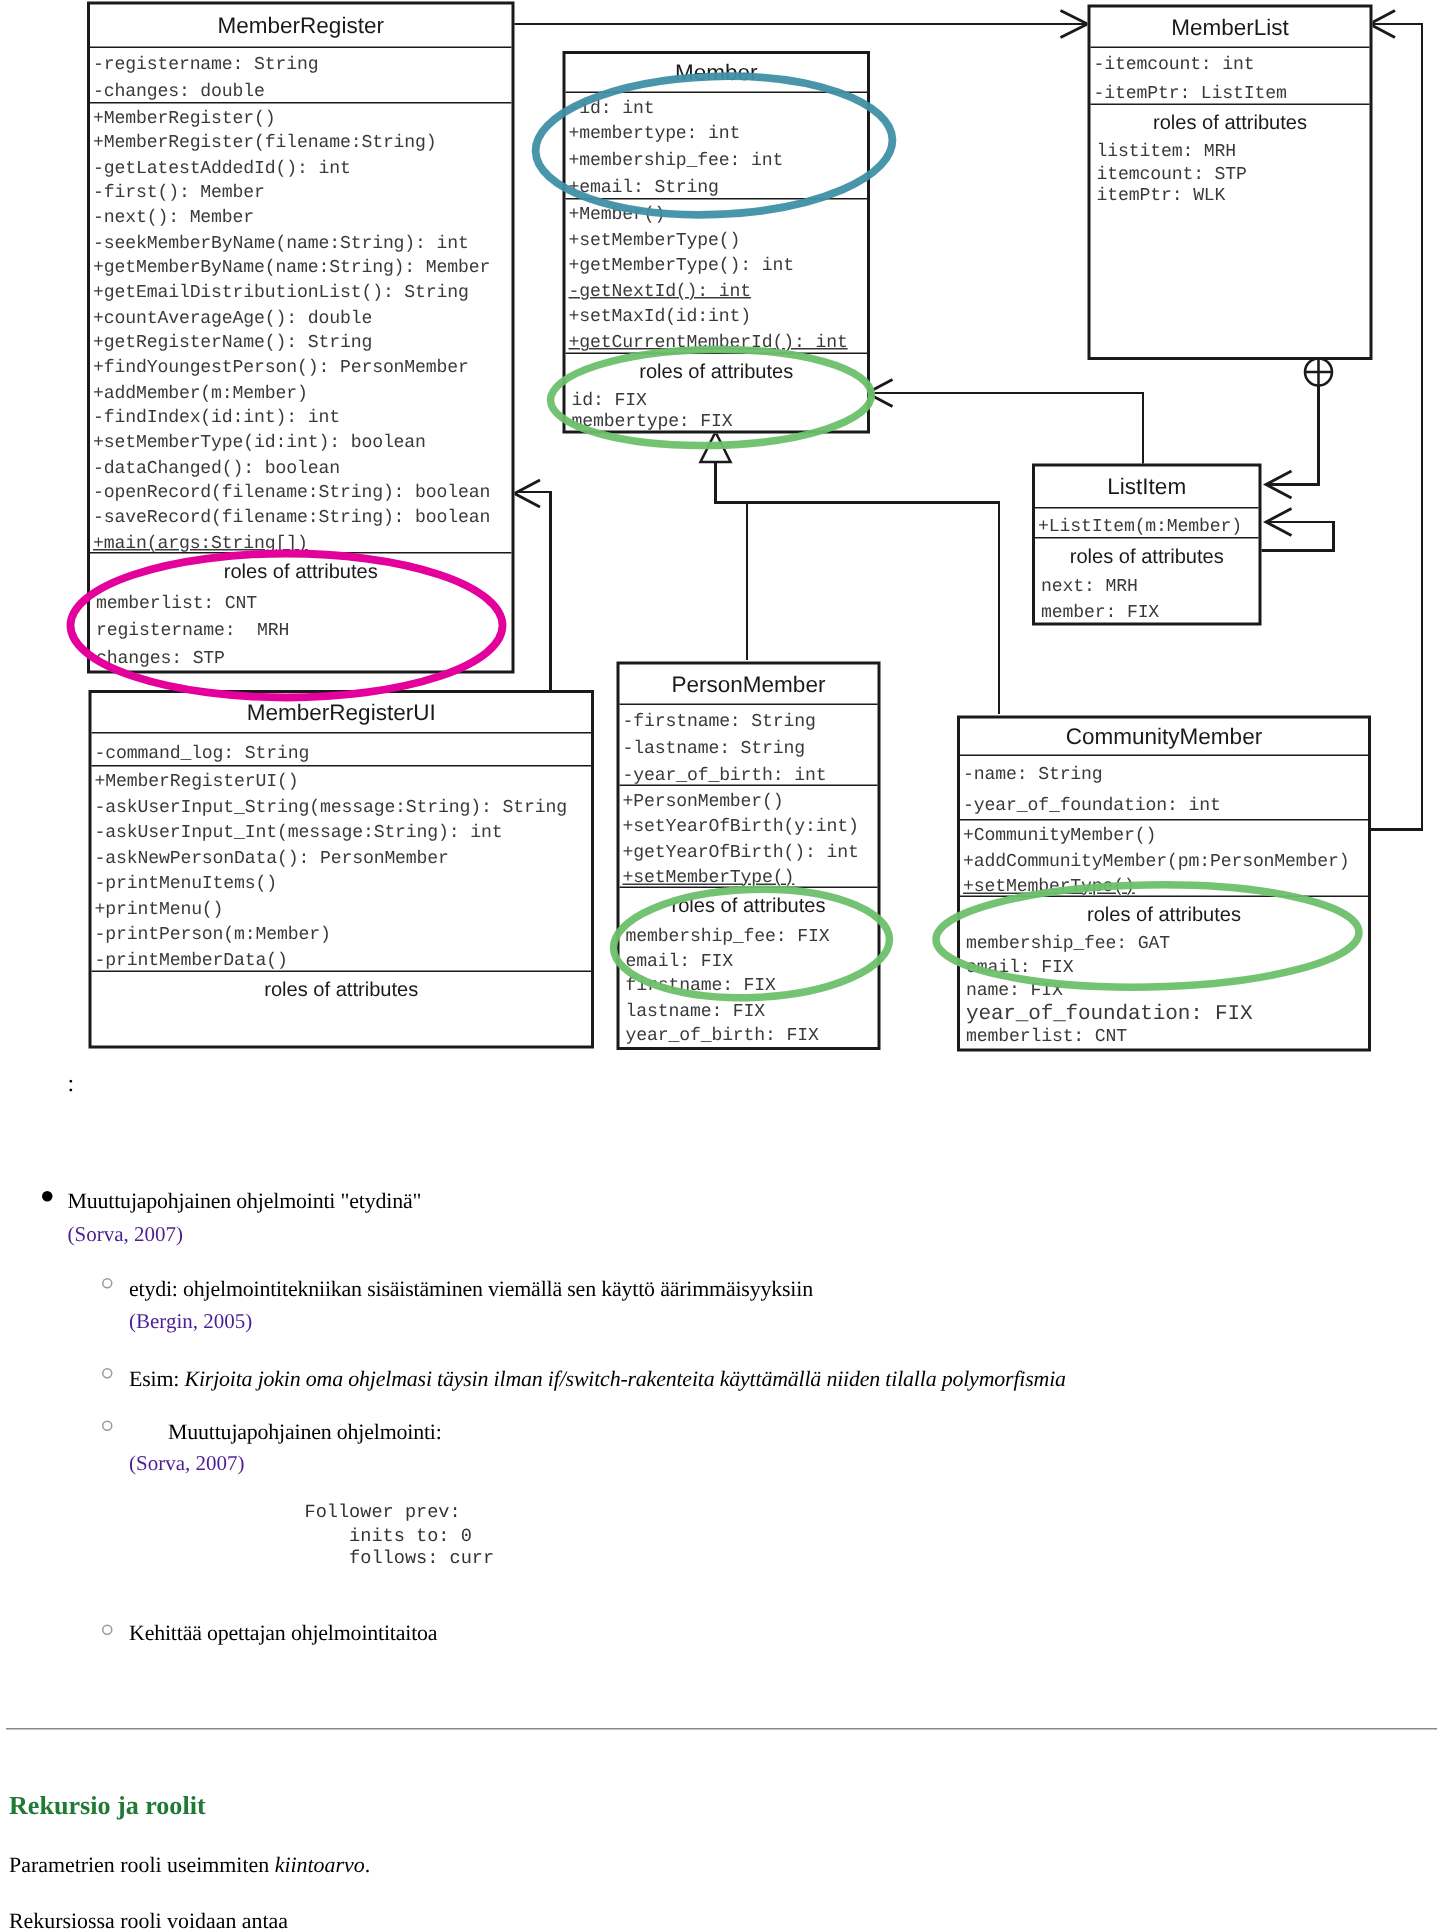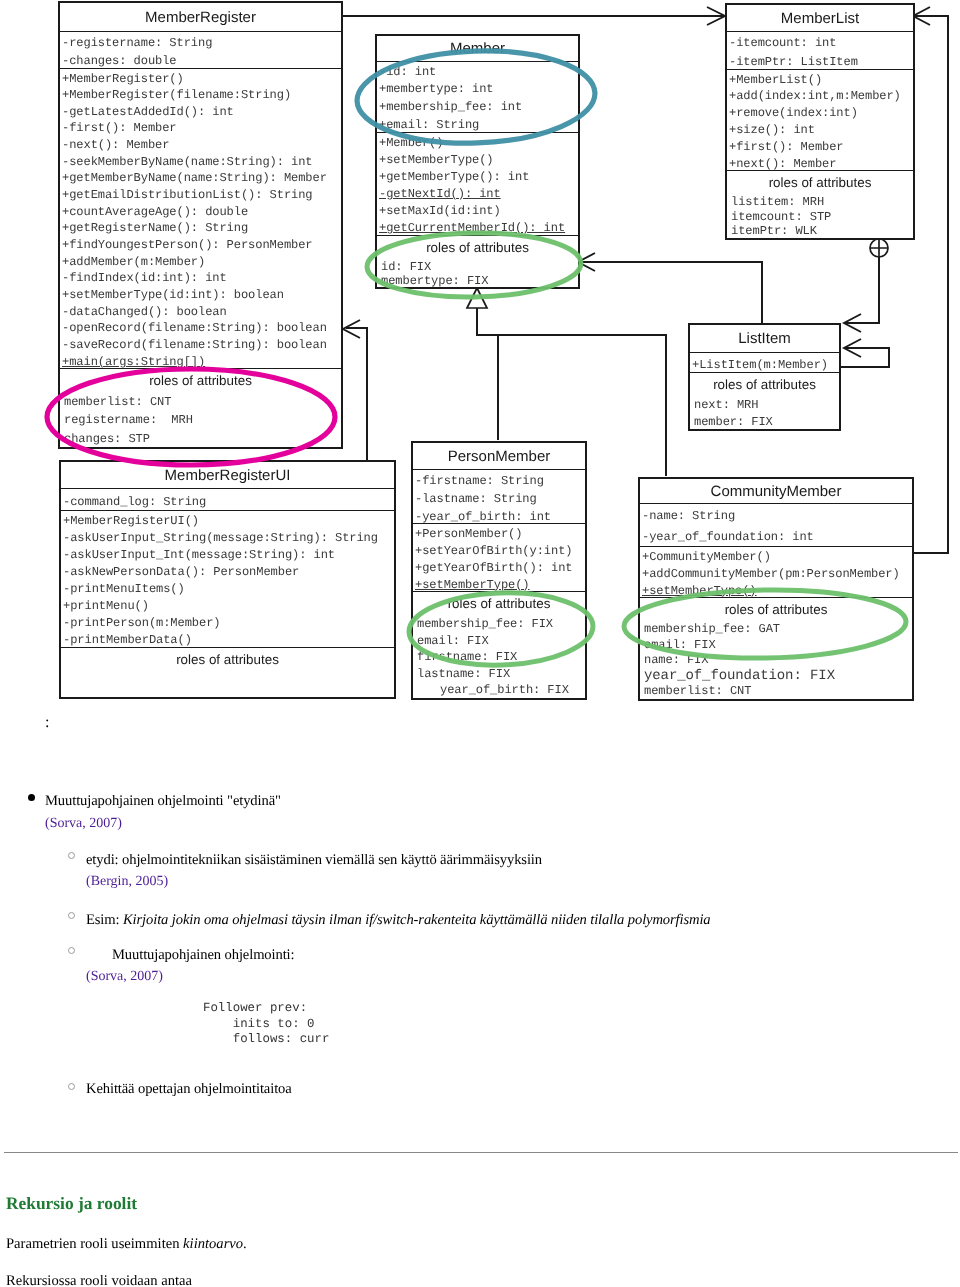--- a/index.html
+++ b/index.html
@@ -130,36 +130,28 @@
         <div class="row" style="height: 14px; line-height: 14px; padding-left: 4px; font-size: 12.1px;">id: FIX</div>
         <div class="row" style="height: 14px; line-height: 14px; padding-left: 4px; font-size: 12.1px;">membertype: FIX</div>
       </div>
     </div>
     <div class="umlbox" style="left: 725px; top: 3px; width: 190px; height: 237px;">
       <div class="sec cls-title" style="height: 26px; font-size: 15px;">MemberList</div>
       <div class="sec" style="height: 38px; overflow: hidden; padding-top: 1.5px;">
         <div class="row" style="height: 19px; line-height: 19px; font-size: 12.1px;">-itemcount: int</div>
         <div class="row" style="height: 19px; line-height: 19px; font-size: 12.1px;">-itemPtr: ListItem</div>
       </div>
-      <div class="sec" style="height: 101px; overflow: hidden; padding-top: 1.5px;">
-        <div class="row" style="height: 16.8333px; line-height: 16.8333px; font-size: 12.1px;">+MemberList()</div>
-        <div class="row" style="height: 16.8333px; line-height: 16.8333px; font-size: 12.1px;">+add(index:int,m:Member)</div>
-        <div class="row" style="height: 16.8333px; line-height: 16.8333px; font-size: 12.1px;">+remove(index:int)</div>
-        <div class="row" style="height: 16.8333px; line-height: 16.8333px; font-size: 12.1px;">+size(): int</div>
-        <div class="row" style="height: 16.8333px; line-height: 16.8333px; font-size: 12.1px;">+first(): Member</div>
-        <div class="row" style="height: 16.8333px; line-height: 16.8333px; font-size: 12.1px;">+next(): Member</div>
-      </div>
       <div class="sec" style="height: 68px; overflow: hidden;">
         <div class="roles-hdr" style="font-size: 13.4px; height: 24px; line-height: 24px;">roles of attributes</div>
         <div class="row" style="height: 14.6667px; line-height: 14.6667px; padding-left: 4px; font-size: 12.1px;">listitem: MRH</div>
         <div class="row" style="height: 14.6667px; line-height: 14.6667px; padding-left: 4px; font-size: 12.1px;">itemcount: STP</div>
         <div class="row" style="height: 14.6667px; line-height: 14.6667px; padding-left: 4px; font-size: 12.1px;">itemPtr: WLK</div>
       </div>
     </div>
-    <div class="umlbox" style="left: 688px; top: 323px; width: 153px; height: 108px;">
+    <div class="umlbox" style="left: 688px; top: 309px; width: 153px; height: 108px;">
       <div class="sec cls-title" style="height: 27px; font-size: 15px;">ListItem</div>
       <div class="sec" style="height: 20px; overflow: hidden; padding-top: 1.5px;">
         <div class="row" style="height: 20px; line-height: 20px; font-size: 12.1px;">+ListItem(m:Member)</div>
       </div>
       <div class="sec" style="height: 57px; overflow: hidden;">
         <div class="roles-hdr" style="font-size: 13.4px; height: 24px; line-height: 24px;">roles of attributes</div>
         <div class="row" style="height: 16.5px; line-height: 16.5px; padding-left: 4px; font-size: 12.1px;">next: MRH</div>
         <div class="row" style="height: 16.5px; line-height: 16.5px; padding-left: 4px; font-size: 12.1px;">member: FIX</div>
       </div>
     </div>
@@ -196,21 +188,21 @@
         <div class="row" style="height: 17px; line-height: 17px; font-size: 12.1px;">+setYearOfBirth(y:int)</div>
         <div class="row" style="height: 17px; line-height: 17px; font-size: 12.1px;">+getYearOfBirth(): int</div>
         <div class="row" style="height: 17px; line-height: 17px; font-size: 12.1px; text-decoration: underline; text-underline-offset: 1px;">+setMemberType()</div>
       </div>
       <div class="sec" style="height: 107px; overflow: hidden;">
         <div class="roles-hdr" style="font-size: 13.4px; height: 24px; line-height: 24px;">roles of attributes</div>
         <div class="row" style="height: 16.6px; line-height: 16.6px; padding-left: 4px; font-size: 12.1px;">membership_fee: FIX</div>
         <div class="row" style="height: 16.6px; line-height: 16.6px; padding-left: 4px; font-size: 12.1px;">email: FIX</div>
         <div class="row" style="height: 16.6px; line-height: 16.6px; padding-left: 4px; font-size: 12.1px;">firstname: FIX</div>
         <div class="row" style="height: 16.6px; line-height: 16.6px; padding-left: 4px; font-size: 12.1px;">lastname: FIX</div>
-        <div class="row" style="height: 16.6px; line-height: 16.6px; padding-left: 4px; font-size: 12.1px; margin-left: 23px;">year_of_birth: FIX</div>
+        <div class="row" style="height: 16.6px; line-height: 16.6px; padding-left: 4px; font-size: 12.1px;">year_of_birth: FIX</div>
       </div>
     </div>
     <div class="umlbox" style="left: 638px; top: 477px; width: 276px; height: 224px;">
       <div class="sec cls-title" style="height: 24px; font-size: 15px;">CommunityMember</div>
       <div class="sec" style="height: 43px; overflow: hidden; padding-top: 1.5px;">
         <div class="row" style="height: 21.5px; line-height: 21.5px; font-size: 12.1px;">-name: String</div>
         <div class="row" style="height: 21.5px; line-height: 21.5px; font-size: 12.1px;">-year_of_foundation: int</div>
       </div>
       <div class="sec" style="height: 51px; overflow: hidden; padding-top: 1.5px;">
         <div class="row" style="height: 17px; line-height: 17px; font-size: 12.1px;">+CommunityMember()</div>

